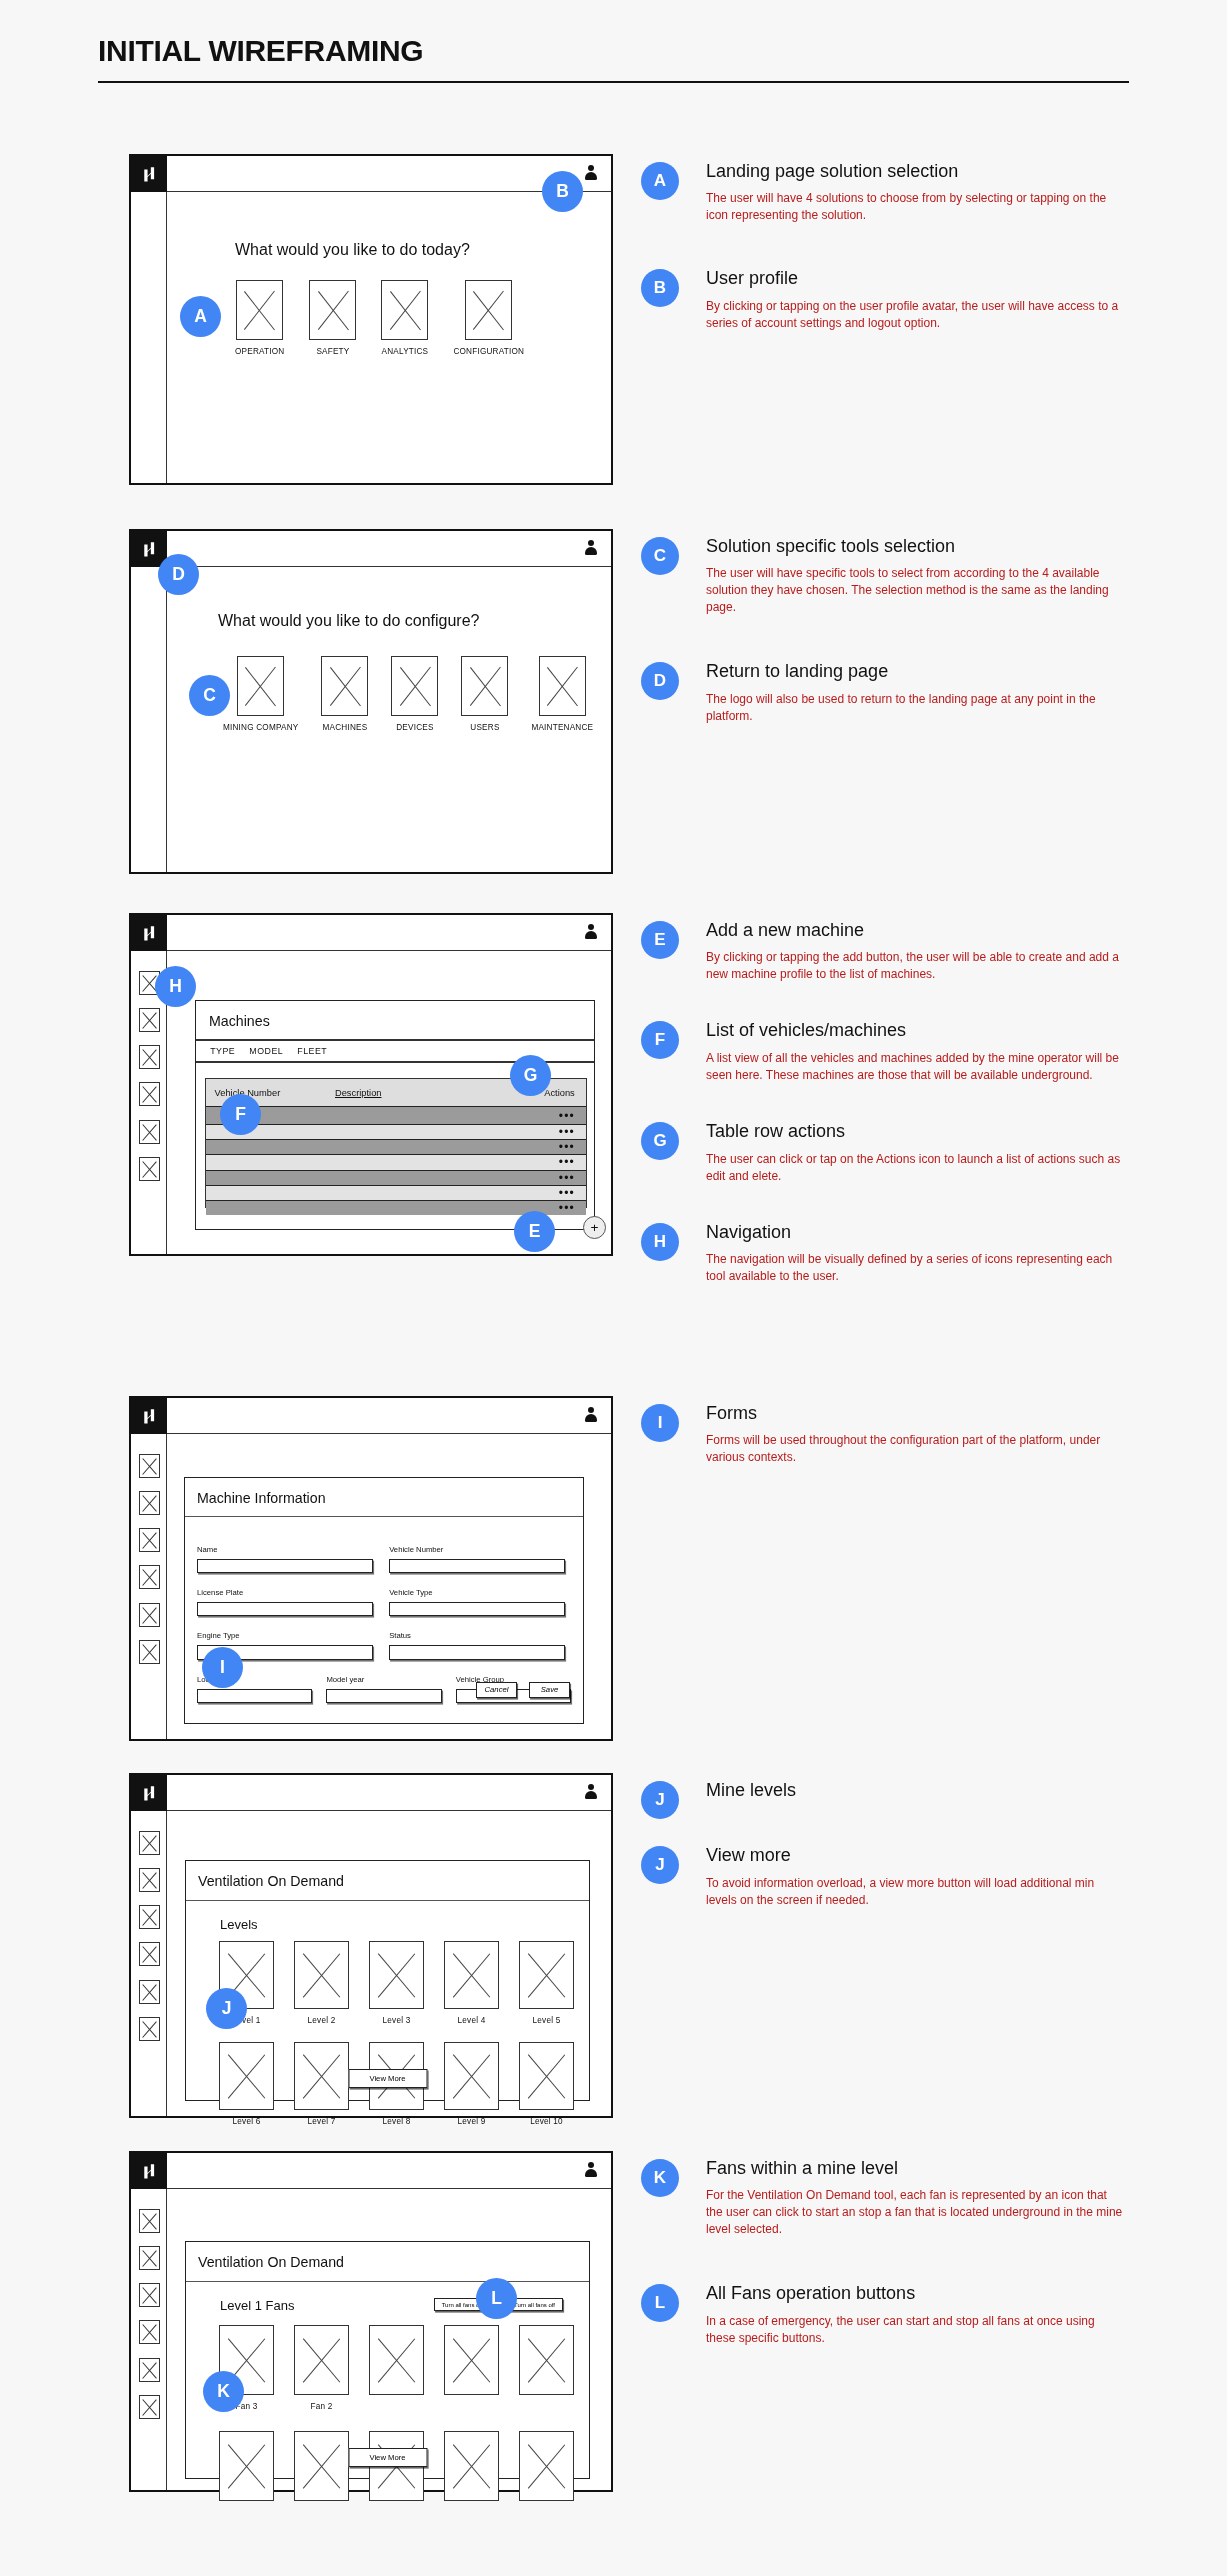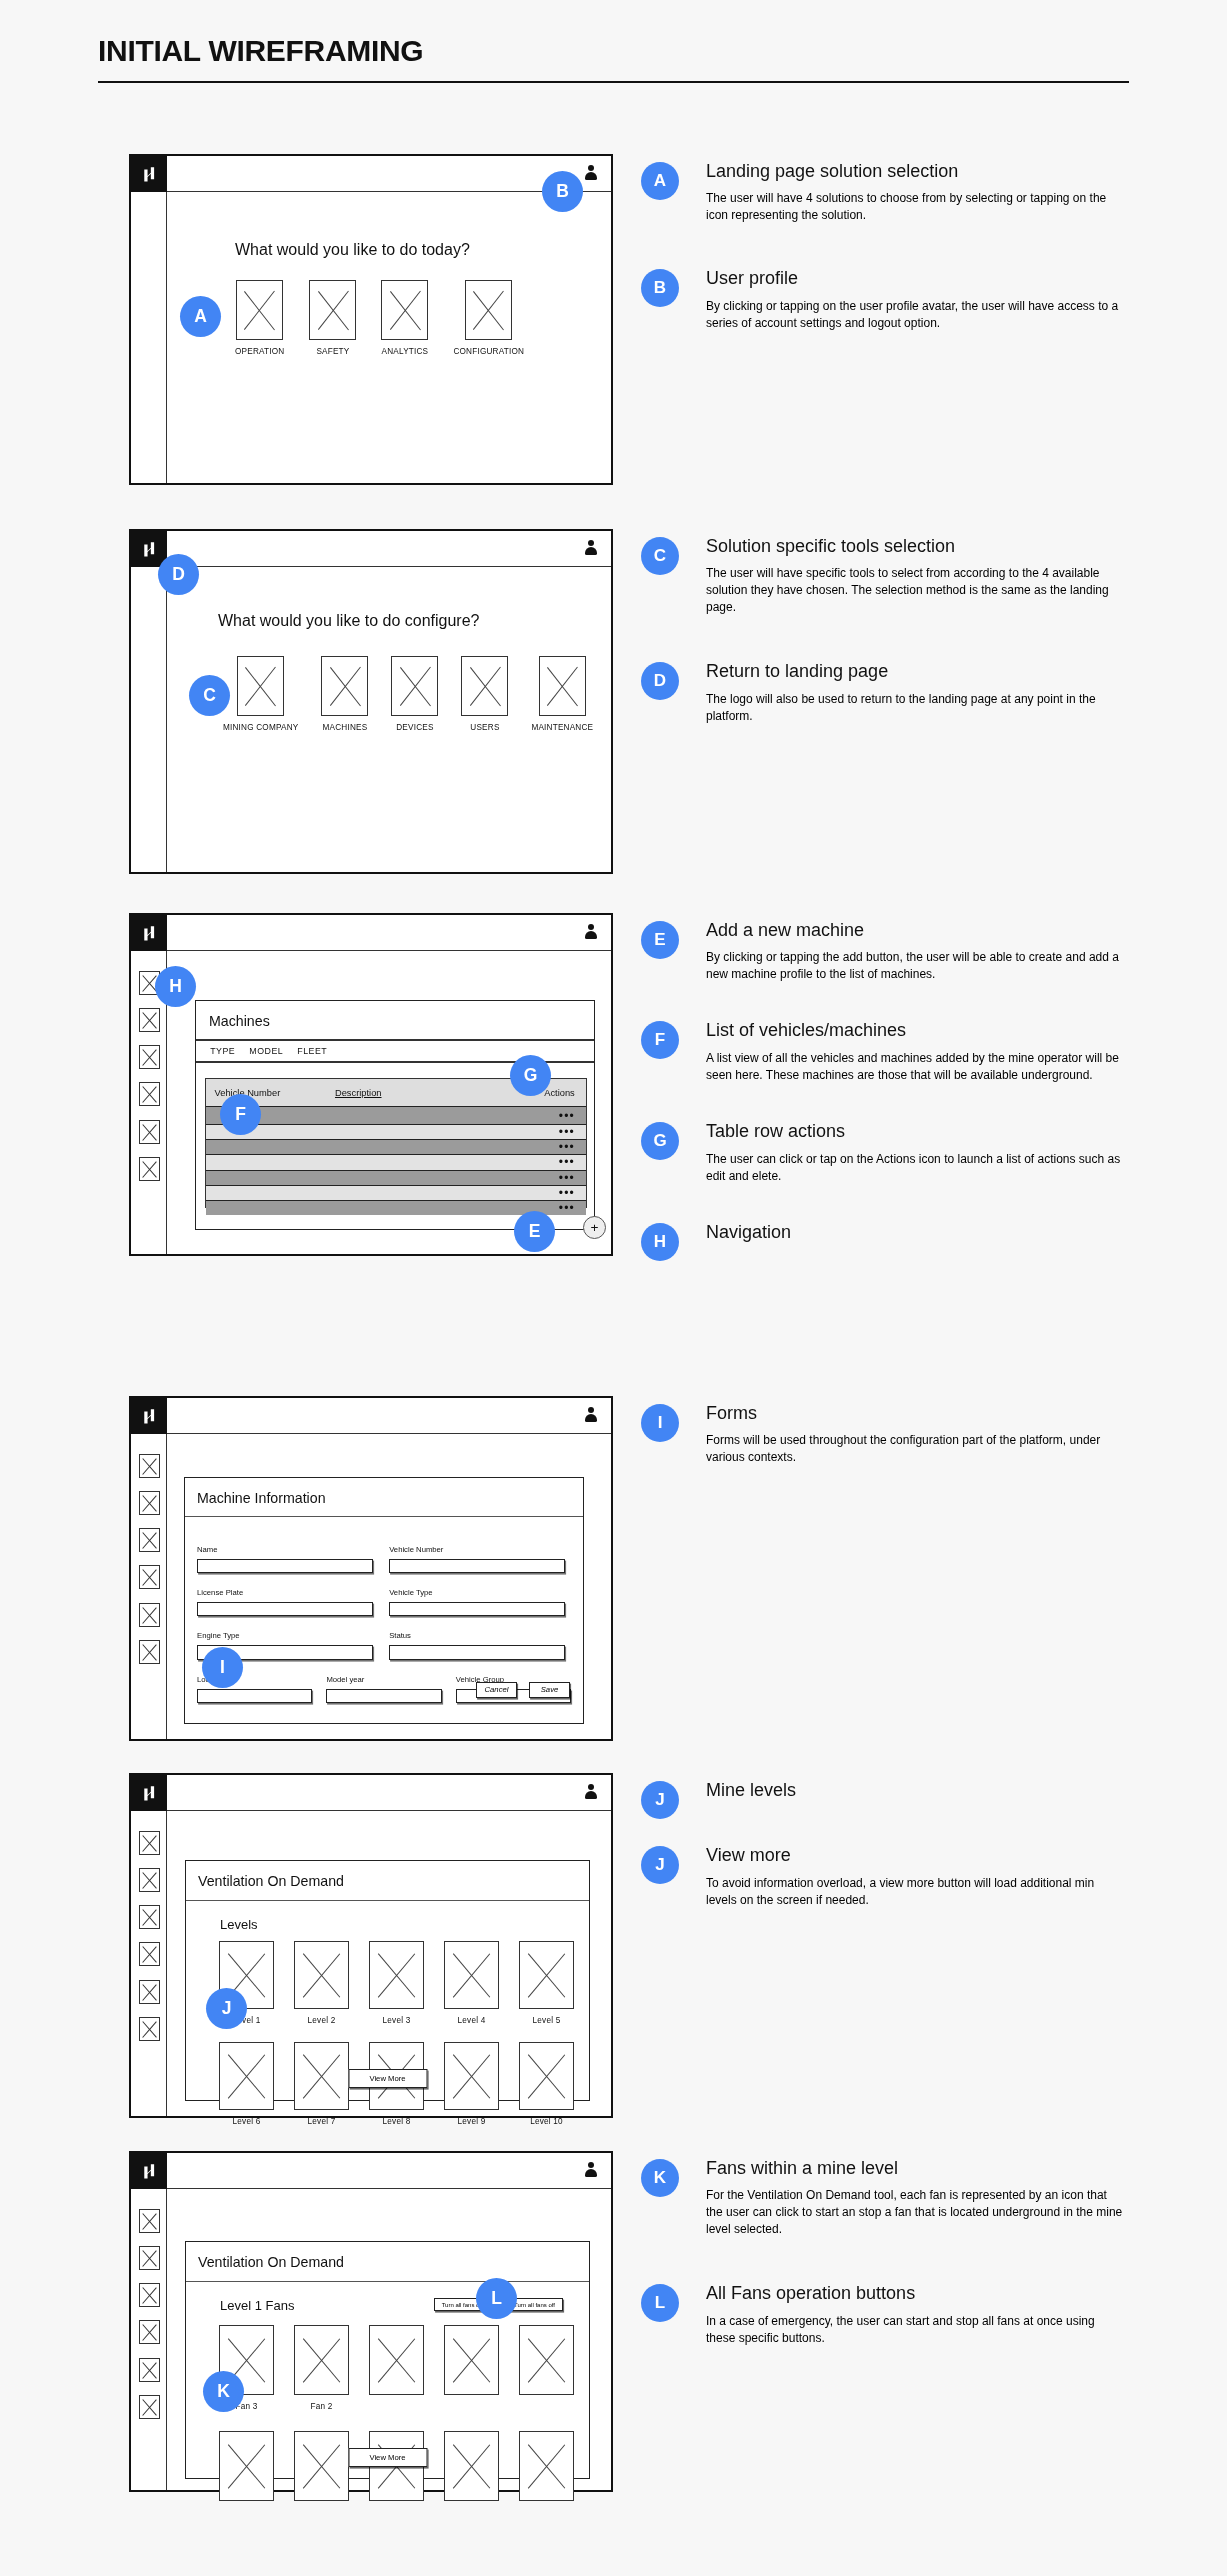--- a/index.html
+++ b/index.html
@@ -63,21 +63,21 @@
   .wf-question{font-size:16px;color:#111;font-weight:500;}
 
   
   .note{position:relative;padding-left:65px;margin-bottom:0;}
   .bullet{
     position:absolute;left:0;top:0;width:38px;height:38px;border-radius:50%;
     background:#4285f4;color:#fff;font-size:17px;font-weight:bold;
     display:flex;align-items:center;justify-content:center;
   }
   .note-title{font-size:18px;color:#111;font-weight:500;margin:0 0 8.8px 0;line-height:1.1;}
-  .note-body{font-size:12px;color:#000000;line-height:1.42;margin:0;max-width:449px;}
+  .note-body{font-size:12px;color:#b91c1c;line-height:1.42;margin:0;max-width:449px;}
 
   
   .marker{
     position:absolute;width:41px;height:41px;border-radius:50%;
     background:#4285f4;color:#fff;font-size:17.5px;font-weight:bold;
     display:flex;align-items:center;justify-content:center;z-index:30;
   }
 
   
   .panel{position:absolute;border:1.6px solid #222;box-sizing:border-box;background:#fff;}
@@ -312,20 +312,21 @@
       <p class="note-body">A list view of all the vehicles and machines added by the mine operator will be seen here. These machines are those that will be available underground.</p>
     </div>
     <div class="note" style="margin-bottom:38px;">
       <div class="bullet">G</div>
       <h3 class="note-title">Table row actions</h3>
       <p class="note-body">The user can click or tap on the Actions icon to launch a list of actions such as edit and elete.</p>
     </div>
     <div class="note">
       <div class="bullet">H</div>
       <h3 class="note-title">Navigation</h3>
+      <p class="note-body">The navigation will be visually defined by a series of icons representing each tool available to the user.</p>
     </div>
   </div>
 </div>
 
 <div class="section" style="top:1396px;height:351px;">
   <div class="wf" style="top:0;width:484px;height:345px;">
     <div class="wf-topbar">
       <div class="logo-sq">
         <svg width="16.4" height="18.6" viewBox="0 0 30 34">
             <path d="M6 30 L6 8 L12 8 L12 20 L18 14 L18 4 L24 4 L24 26 L18 26 L18 16 L12 22 L12 30 Z" fill="#fff"></path>

